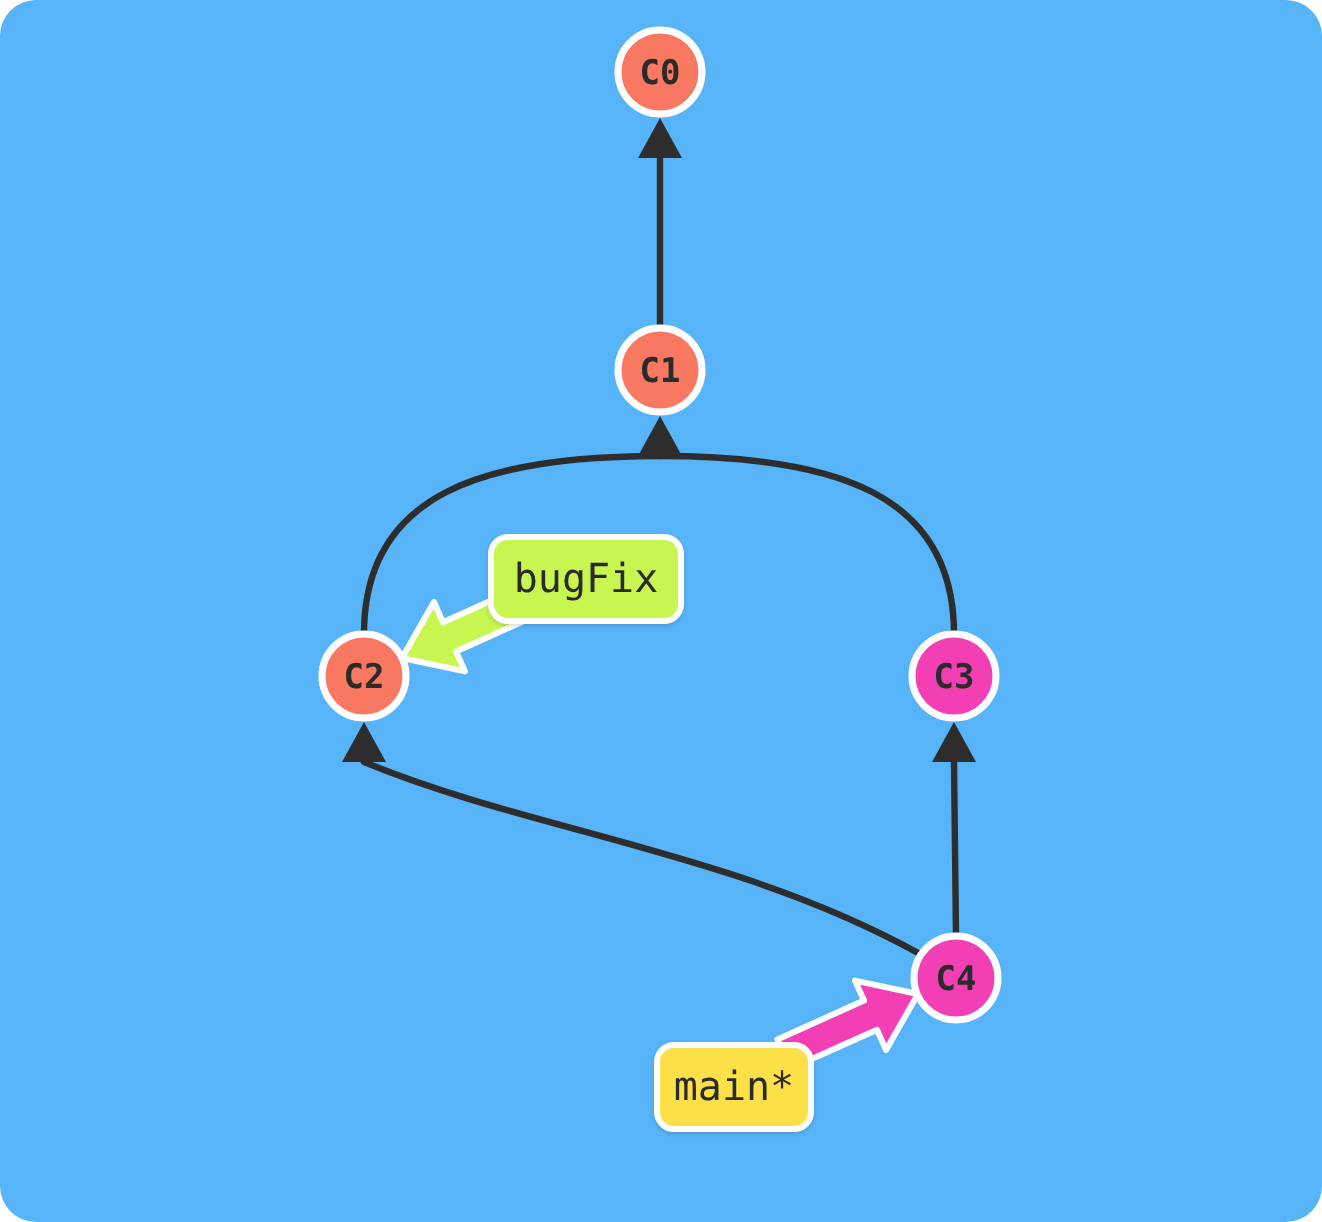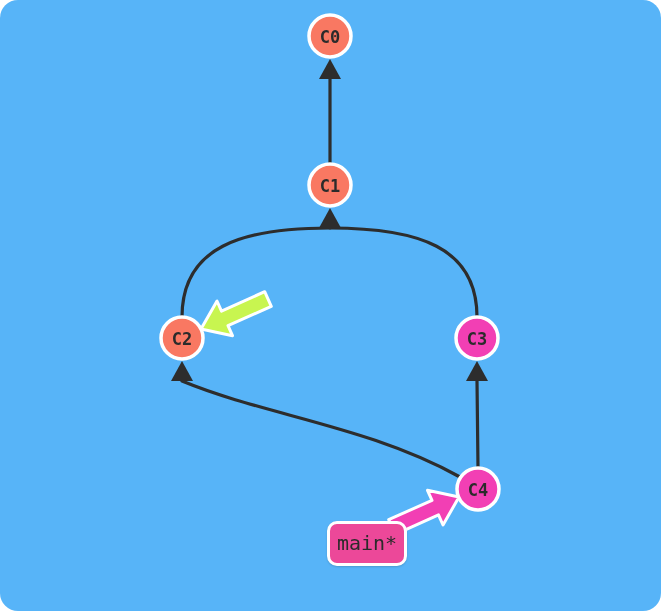--- a/index.html
+++ b/index.html
@@ -51,14 +51,15 @@
       <text x="330" y="37" text-anchor="middle" dominant-baseline="central" fill="#2b2b2b" font-size="17" font-weight="bold" font-family="&quot;DejaVu Sans Mono&quot;, monospace">C0</text>
       <circle cx="330" cy="185" r="21" fill="#f97862" stroke="#ffffff" stroke-width="3.5"></circle>
       <text x="330" y="186" text-anchor="middle" dominant-baseline="central" fill="#2b2b2b" font-size="17" font-weight="bold" font-family="&quot;DejaVu Sans Mono&quot;, monospace">C1</text>
       <circle cx="182" cy="338" r="21" fill="#f97862" stroke="#ffffff" stroke-width="3.5"></circle>
       <text x="182" y="339" text-anchor="middle" dominant-baseline="central" fill="#2b2b2b" font-size="17" font-weight="bold" font-family="&quot;DejaVu Sans Mono&quot;, monospace">C2</text>
       <circle cx="477" cy="338" r="21" fill="#f23fb4" stroke="#ffffff" stroke-width="3.5"></circle>
       <text x="477" y="339" text-anchor="middle" dominant-baseline="central" fill="#2b2b2b" font-size="17" font-weight="bold" font-family="&quot;DejaVu Sans Mono&quot;, monospace">C3</text>
       <circle cx="478" cy="489" r="21" fill="#f23fb4" stroke="#ffffff" stroke-width="3.5"></circle>
       <text x="478" y="490" text-anchor="middle" dominant-baseline="central" fill="#2b2b2b" font-size="17" font-weight="bold" font-family="&quot;DejaVu Sans Mono&quot;, monospace">C4</text>
     </svg>
-    <div class="branch-label" style="left: 327px; top: 520.5px; width: 80px; height: 45px; background: #ec4899; color: rgb(43, 43, 43);">main*</div>
+<div class="branch-label" style="left: 244px; top: 266.5px; width: 98px; height: 45px; background: rgb(200, 245, 80); color: rgb(43, 43, 43);">bugFix</div>
+    <div class="branch-label" style="left: 327px; top: 520.5px; width: 80px; height: 45px; background: #fde047; color: rgb(43, 43, 43);">main*</div>
   </div>
 
 </body></html>

